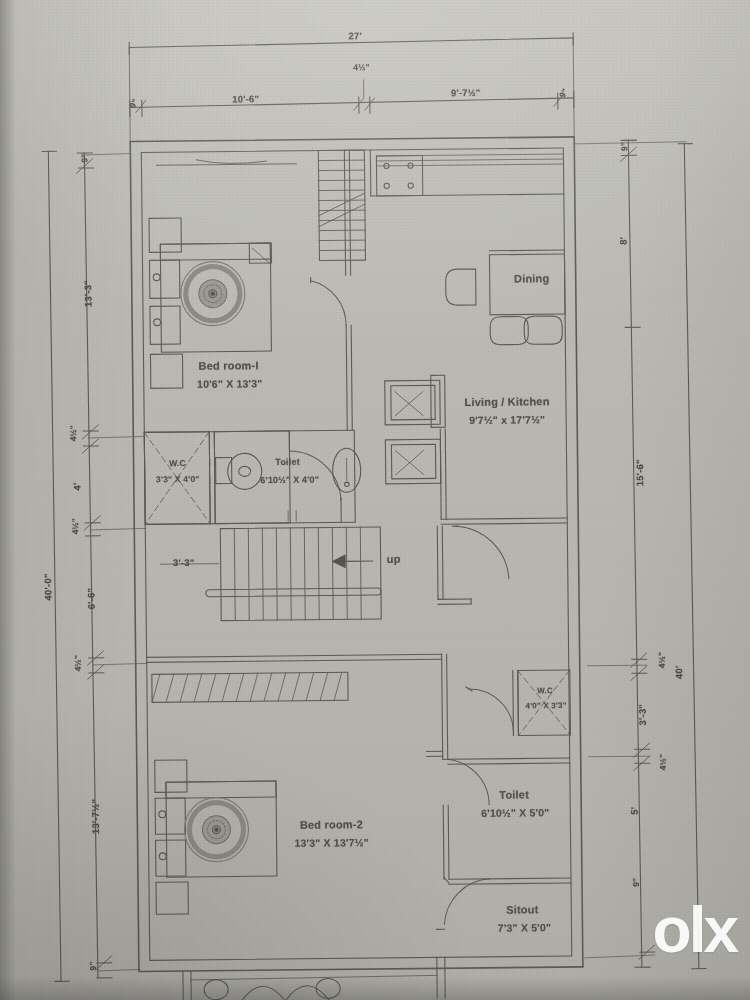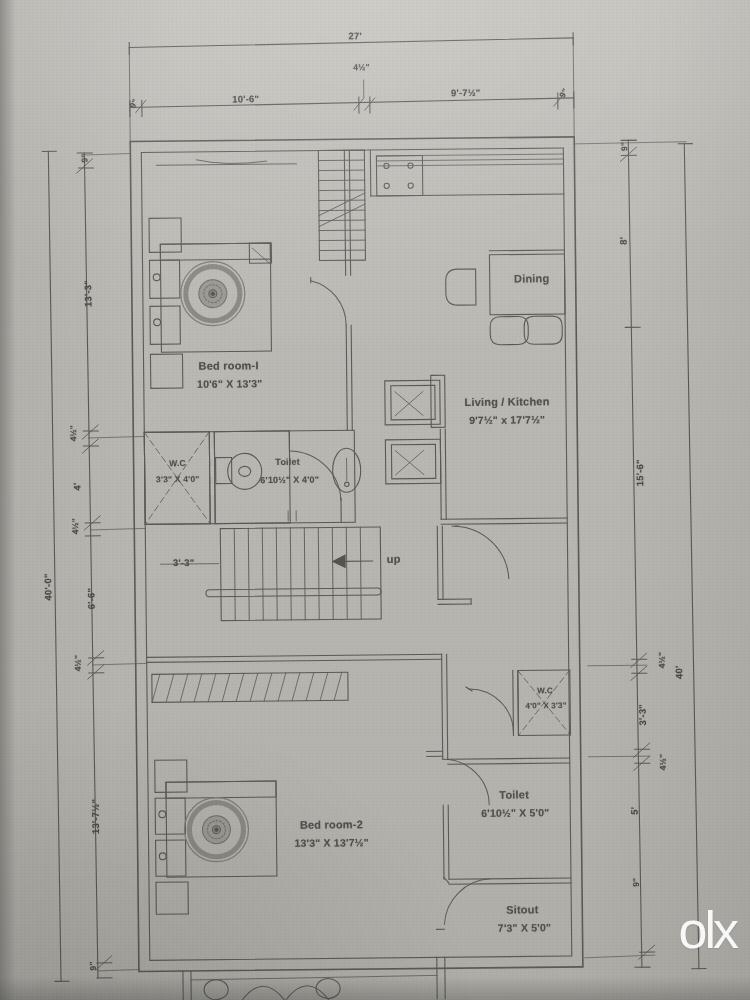--- a/index.html
+++ b/index.html
@@ -47,23 +47,23 @@
   .r-dim{font-size:10.5px;}
   .d-txt{font-size:9.5px;color:#4b4a47;font-weight:700;}
   .d-sm{font-size:8.5px;}
   
   #olx{
     position:absolute;right:14px;bottom:38px;
     display:flex;align-items:center;gap:2px;
     opacity:.92;
   }
   #olx .g{
-    color:#ffffff;font-weight:400;
+    color:#ffffff;font-weight:700;
     font-family:"Liberation Sans", sans-serif;
-    font-size:52px;line-height:64px;
+    font-size:64px;line-height:64px;
     letter-spacing:-3px;
     text-shadow:0 1px 2px rgba(0,0,0,.12);
   }
   .grain{
     position:absolute;inset:0;pointer-events:none;
     background-image:
       repeating-linear-gradient(0deg, rgba(0,0,0,.012) 0 1px, rgba(255,255,255,0) 1px 3px),
       repeating-linear-gradient(90deg, rgba(0,0,0,.010) 0 1px, rgba(255,255,255,0) 1px 4px);
     mix-blend-mode:multiply;
   }

